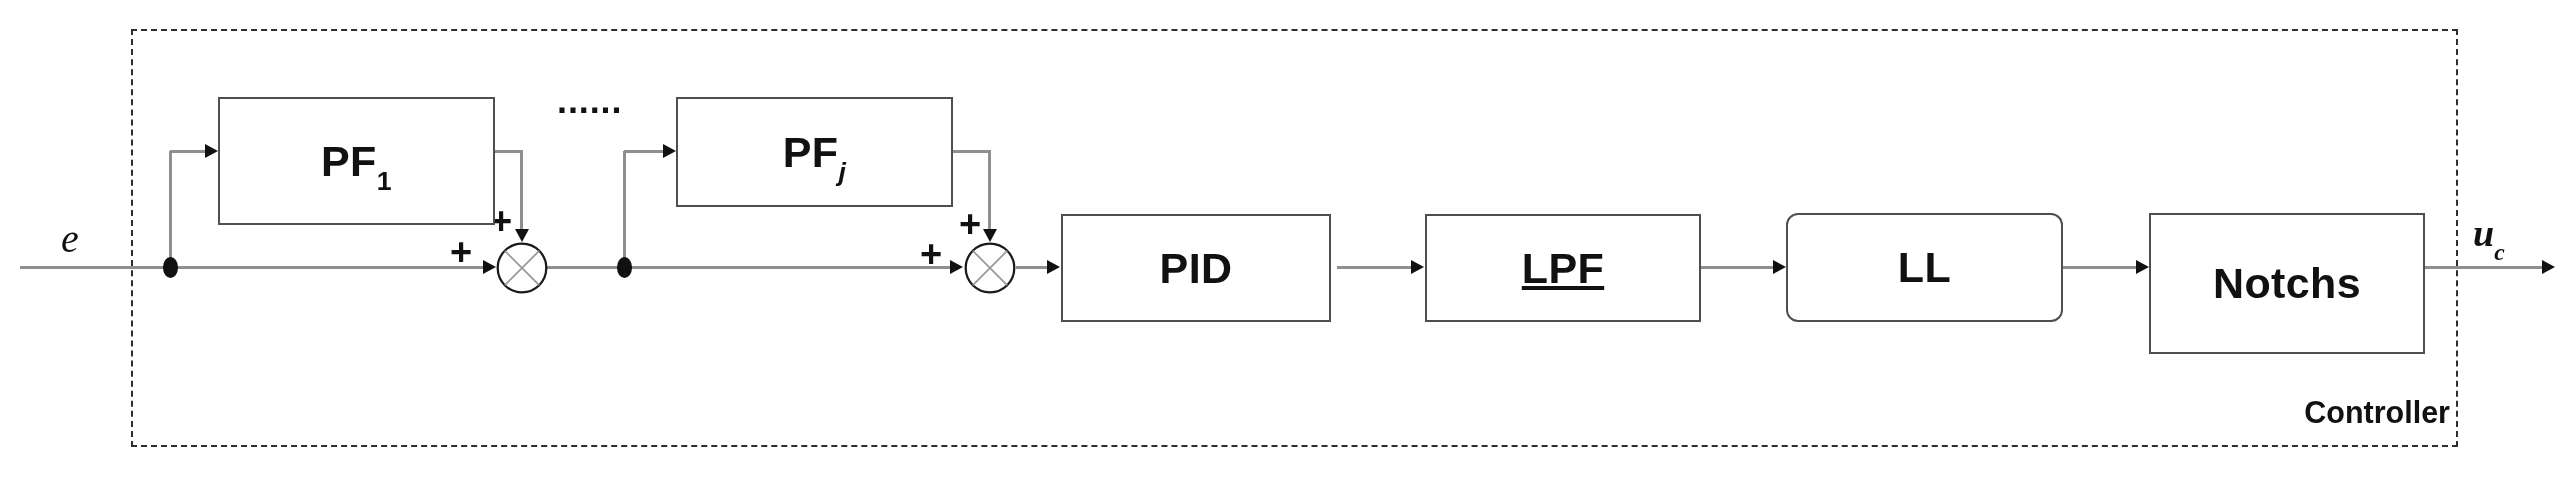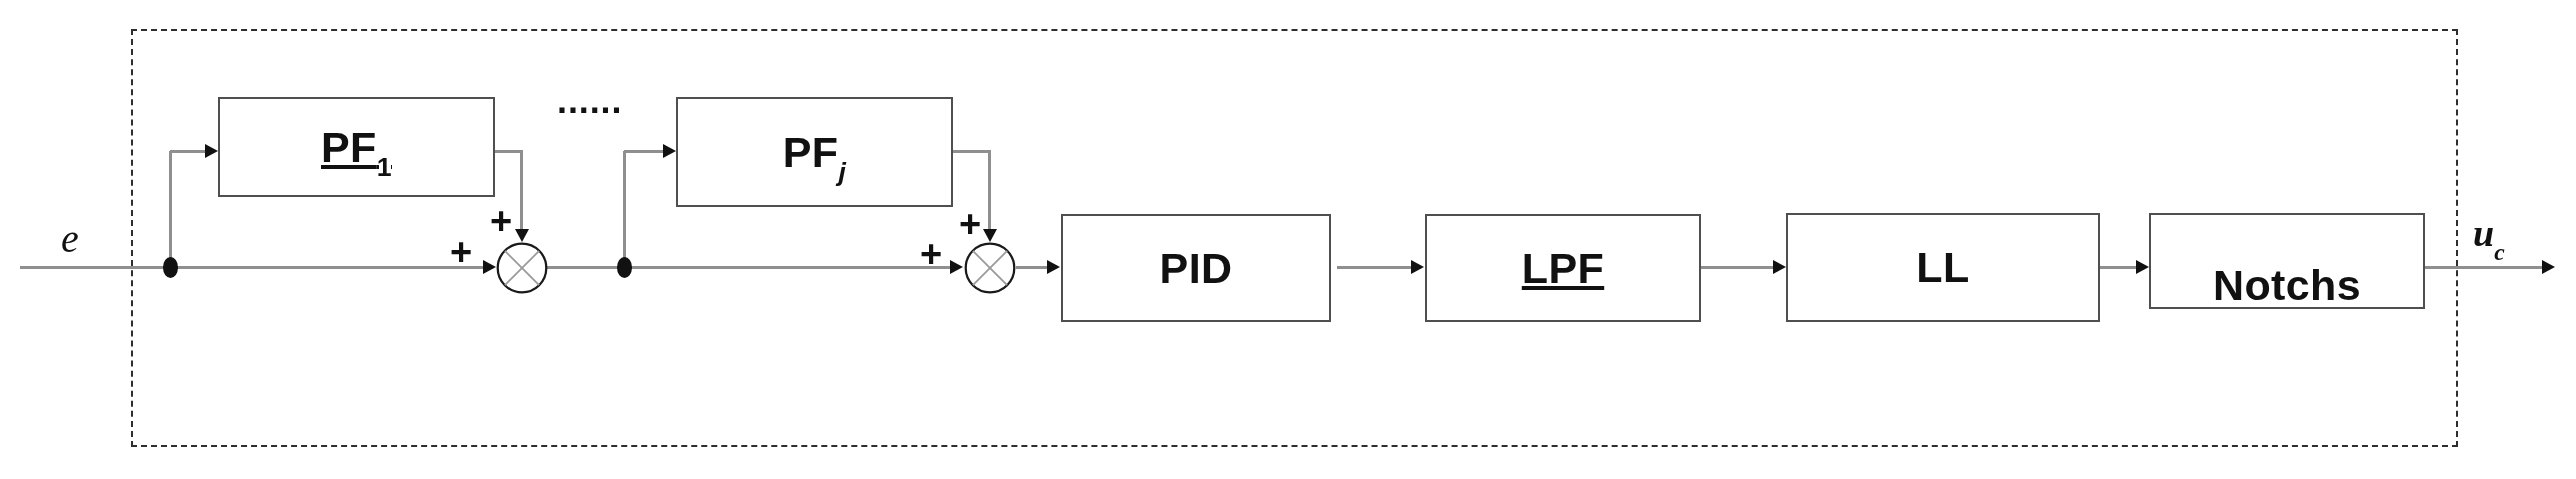--- a/index.html
+++ b/index.html
@@ -167,36 +167,37 @@
   <div class="arr-r" style="left:1411px; top:260px;"></div>
   <div class="arr-r" style="left:1773px; top:260px;"></div>
   <div class="arr-r" style="left:2136px; top:260px;"></div>
   <div class="arr-r" style="left:2542px; top:260px;"></div>
   <div class="arr-r" style="left:205px;  top:144px;"></div>
   <div class="arr-r" style="left:663px;  top:144px;"></div>
 
   <div class="arr-d" style="left:515px;  top:229px;"></div>
   <div class="arr-d" style="left:983px; top:229px;"></div>
 
-  <div class="block" style="left:218px; top:97px; width:277px; height:100px;text-decoration:underline;">
+  <div class="block" style="left:218px; top:97px; width:277px; height:128px;">
     <span class="block-label"><span>PF</span><sub>1</sub></span>
   </div>
   <div class="block" style="left:676px; top:97px; width:277px; height:110px;text-align:right;">
     <span class="block-label"><span>PF</span><sub class="sub-italic">j</sub></span>
   </div>
   <div class="block" style="left:1061px; top:214px; width:270px; height:108px;">
     <span class="block-label">PID</span>
   </div>
   <div class="block" style="left:1425px; top:214px; width:276px; height:108px;text-decoration:underline;">
     <span class="block-label">LPF</span>
   </div>
-  <div class="block" style="left:1786px; top:213px; width:314px; height:109px;">
+  <div class="block" style="left:1786px; top:213px; width:277px; height:109px;border-radius:12px;">
     <span class="block-label">LL</span>
   </div>
-  <div class="block" style="left:2149px; top:213px; width:276px; height:96px;align-items:flex-end;">
+  <div class="block" style="left:2149px; top:213px; width:276px; height:141px;">
     <span class="block-label">Notchs</span>
   </div>
 
   <span class="lbl-uc"><span>u</span><sub>c</sub></span>
 
+  <div class="lbl-controller">Controller</div>
 
 </div>
 
 
 </body></html>

